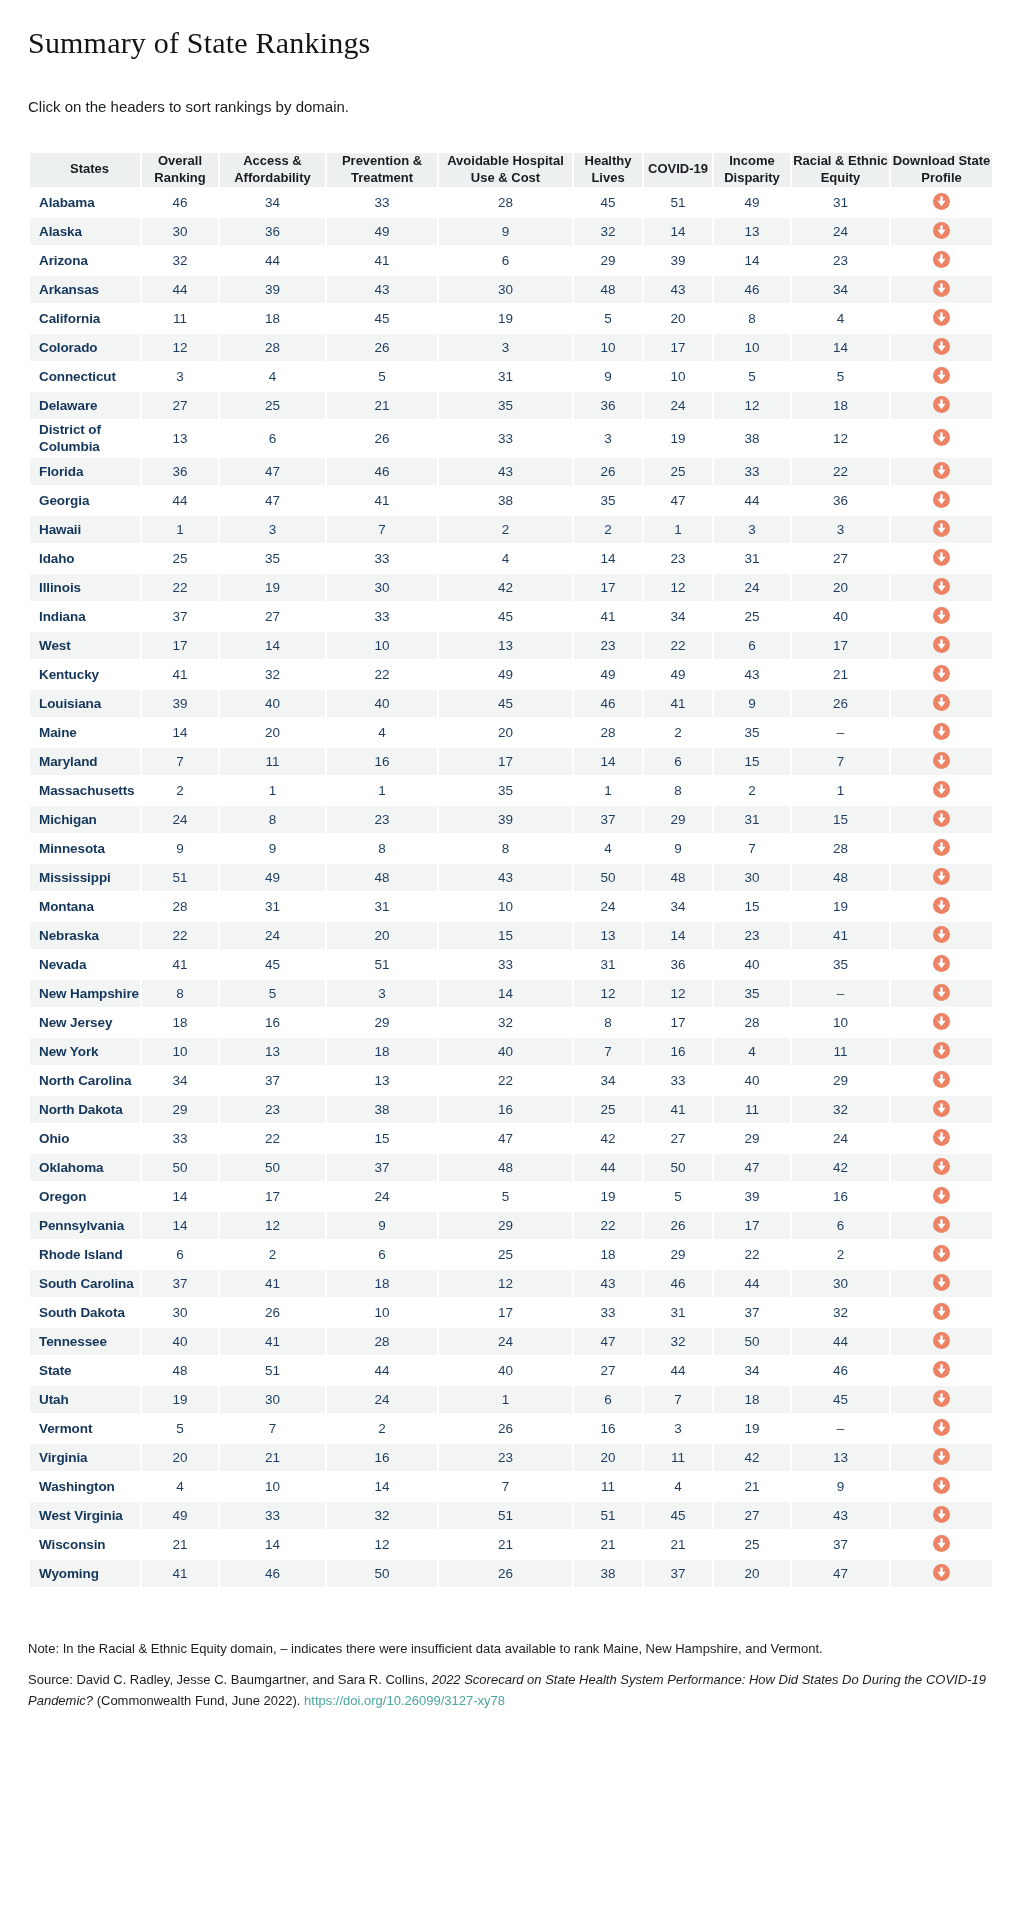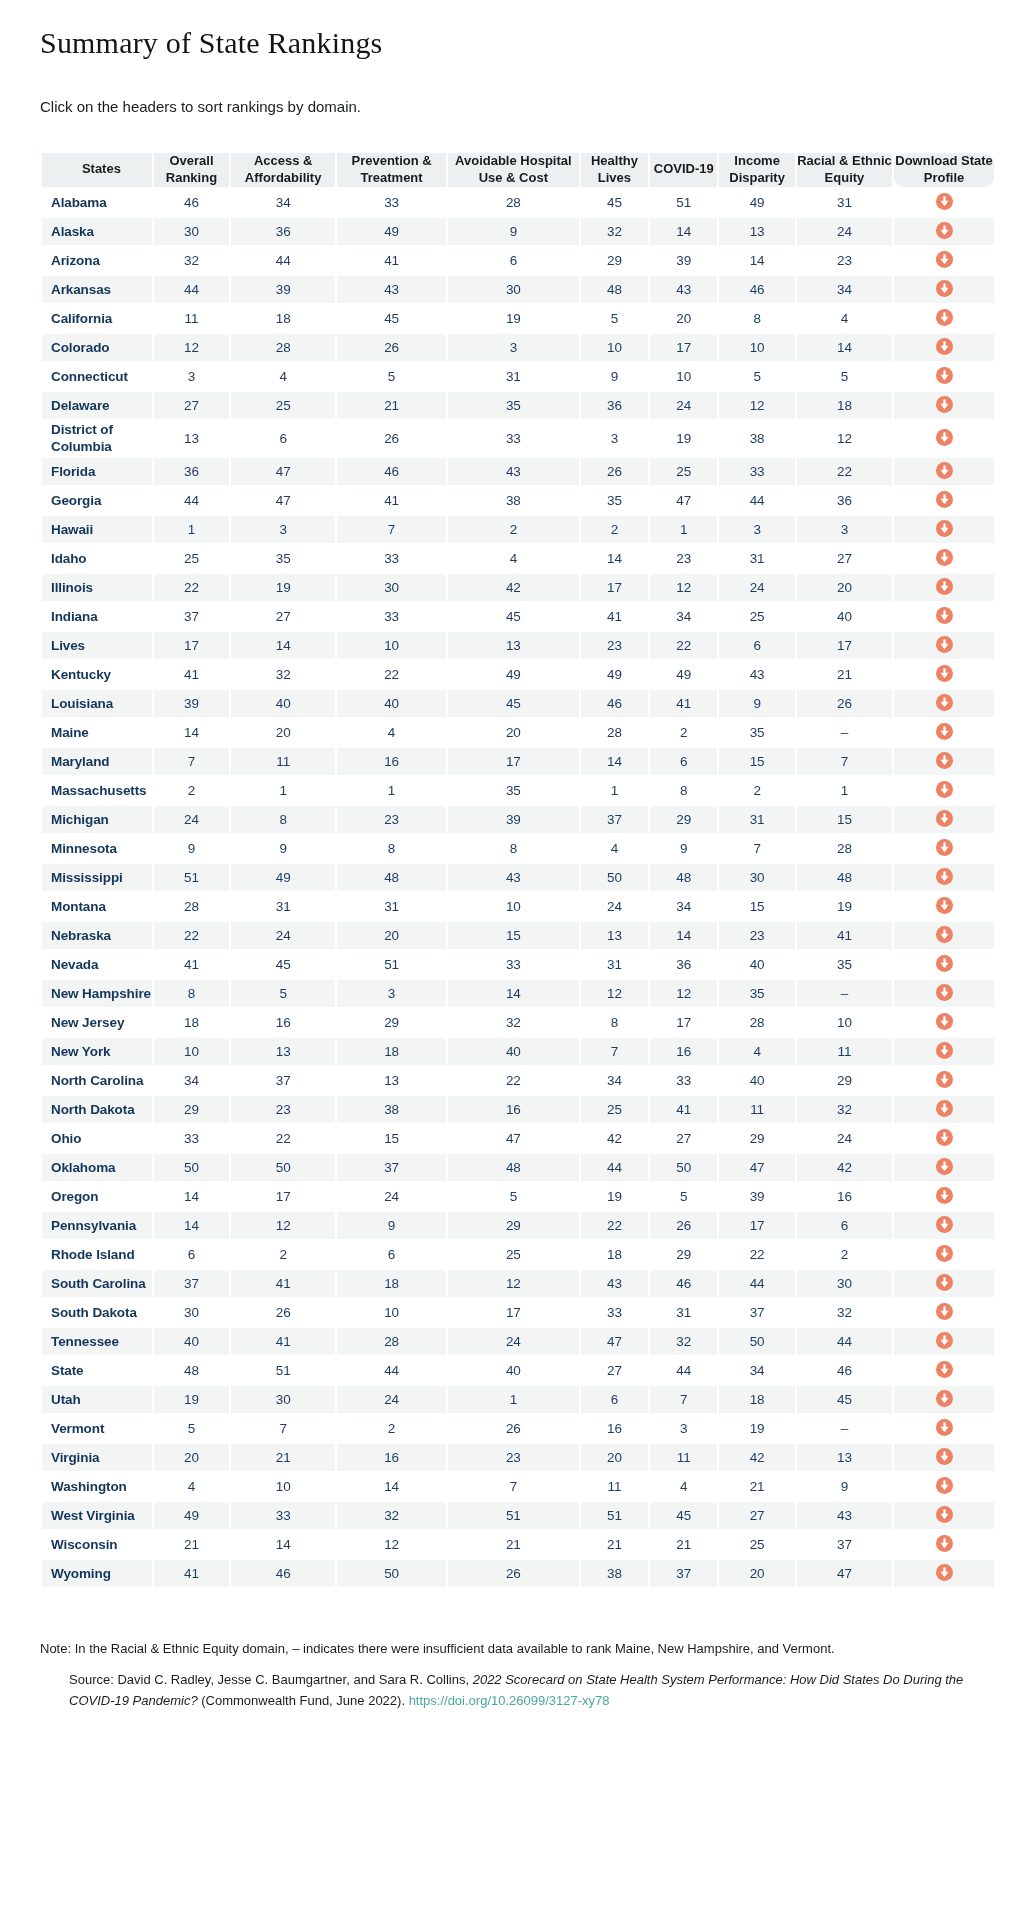--- a/index.html
+++ b/index.html
@@ -3,21 +3,21 @@
 <meta charset="utf-8">
 <style>
   * { box-sizing: border-box; }
   html, body { margin: 0; padding: 0; background: #ffffff; }
   body {
     width: 1024px;
     min-height: 1911px;
     font-family: "Liberation Sans", sans-serif;
     color: #1a1d1f;
   }
-  .page { padding: 26px 28px 40px 40px; }
+  .page { padding: 26px 28px 40px 28px; }
 
   h1.page-title {
     font-family: "Liberation Serif", serif;
     font-weight: 500;
     font-size: 30px;
     margin: 0;
     color: #141414;
     letter-spacing: 0.2px;
   }
   .subtitle {
@@ -38,21 +38,21 @@
     font-weight: 700;
     font-size: 13px;
     line-height: 1.3;
     color: #191c1e;
     text-align: center;
     vertical-align: middle;
     padding: 8px 3px;
     cursor: pointer;
   }
   thead td.state-col { text-align: center; padding-left: 9px; }
-  thead td.no-sort { cursor: default; border-radius: 10px; }
+  thead td.no-sort { cursor: default; }
 
   tbody td {
     height: 27px;
     text-align: center;
     vertical-align: middle;
     font-size: 13.5px;
     letter-spacing: -0.1px;
     color: var(--num-color, #1e3c5f);
     padding: 2px 3px;
     background: #ffffff;
@@ -84,21 +84,20 @@
     margin-top: 52px;
     font-size: 13px;
     color: #1a1d1f;
   }
   .source {
     margin-top: 14px;
     font-size: 13px;
     line-height: 1.6;
     color: #1a1d1f;
     max-width: 966px;
-    margin-left: 29px;
   }
   .source em { font-style: italic; }
   a.doi-link {
     color: var(--link-color, #4ba6a0);
     text-decoration: none;
   }
 </style>
 </head>
 <body>
 
@@ -430,21 +429,21 @@
       <button class="dl-btn" type="button">
         <svg width="17" height="17" viewBox="0 0 20 20">
           <circle cx="10" cy="10" r="10" class="dl-circle" fill="#ed8265"></circle>
           <rect x="8.6" y="3.8" width="2.8" height="7" rx="1" fill="#ffffff"></rect>
           <polygon points="5.2,9 14.8,9 10,15.6" fill="#ffffff"></polygon>
         </svg>
       </button>
     </td>
   </tr>
         <tr>
-    <td class="state">Lives</td>
+    <td class="state">West</td>
     <td class="num">17</td>
     <td class="num">14</td>
     <td class="num">10</td>
     <td class="num">13</td>
     <td class="num">23</td>
     <td class="num">22</td>
     <td class="num">6</td>
     <td class="num">17</td>
     <td class="dl">
       <button class="dl-btn" type="button">

